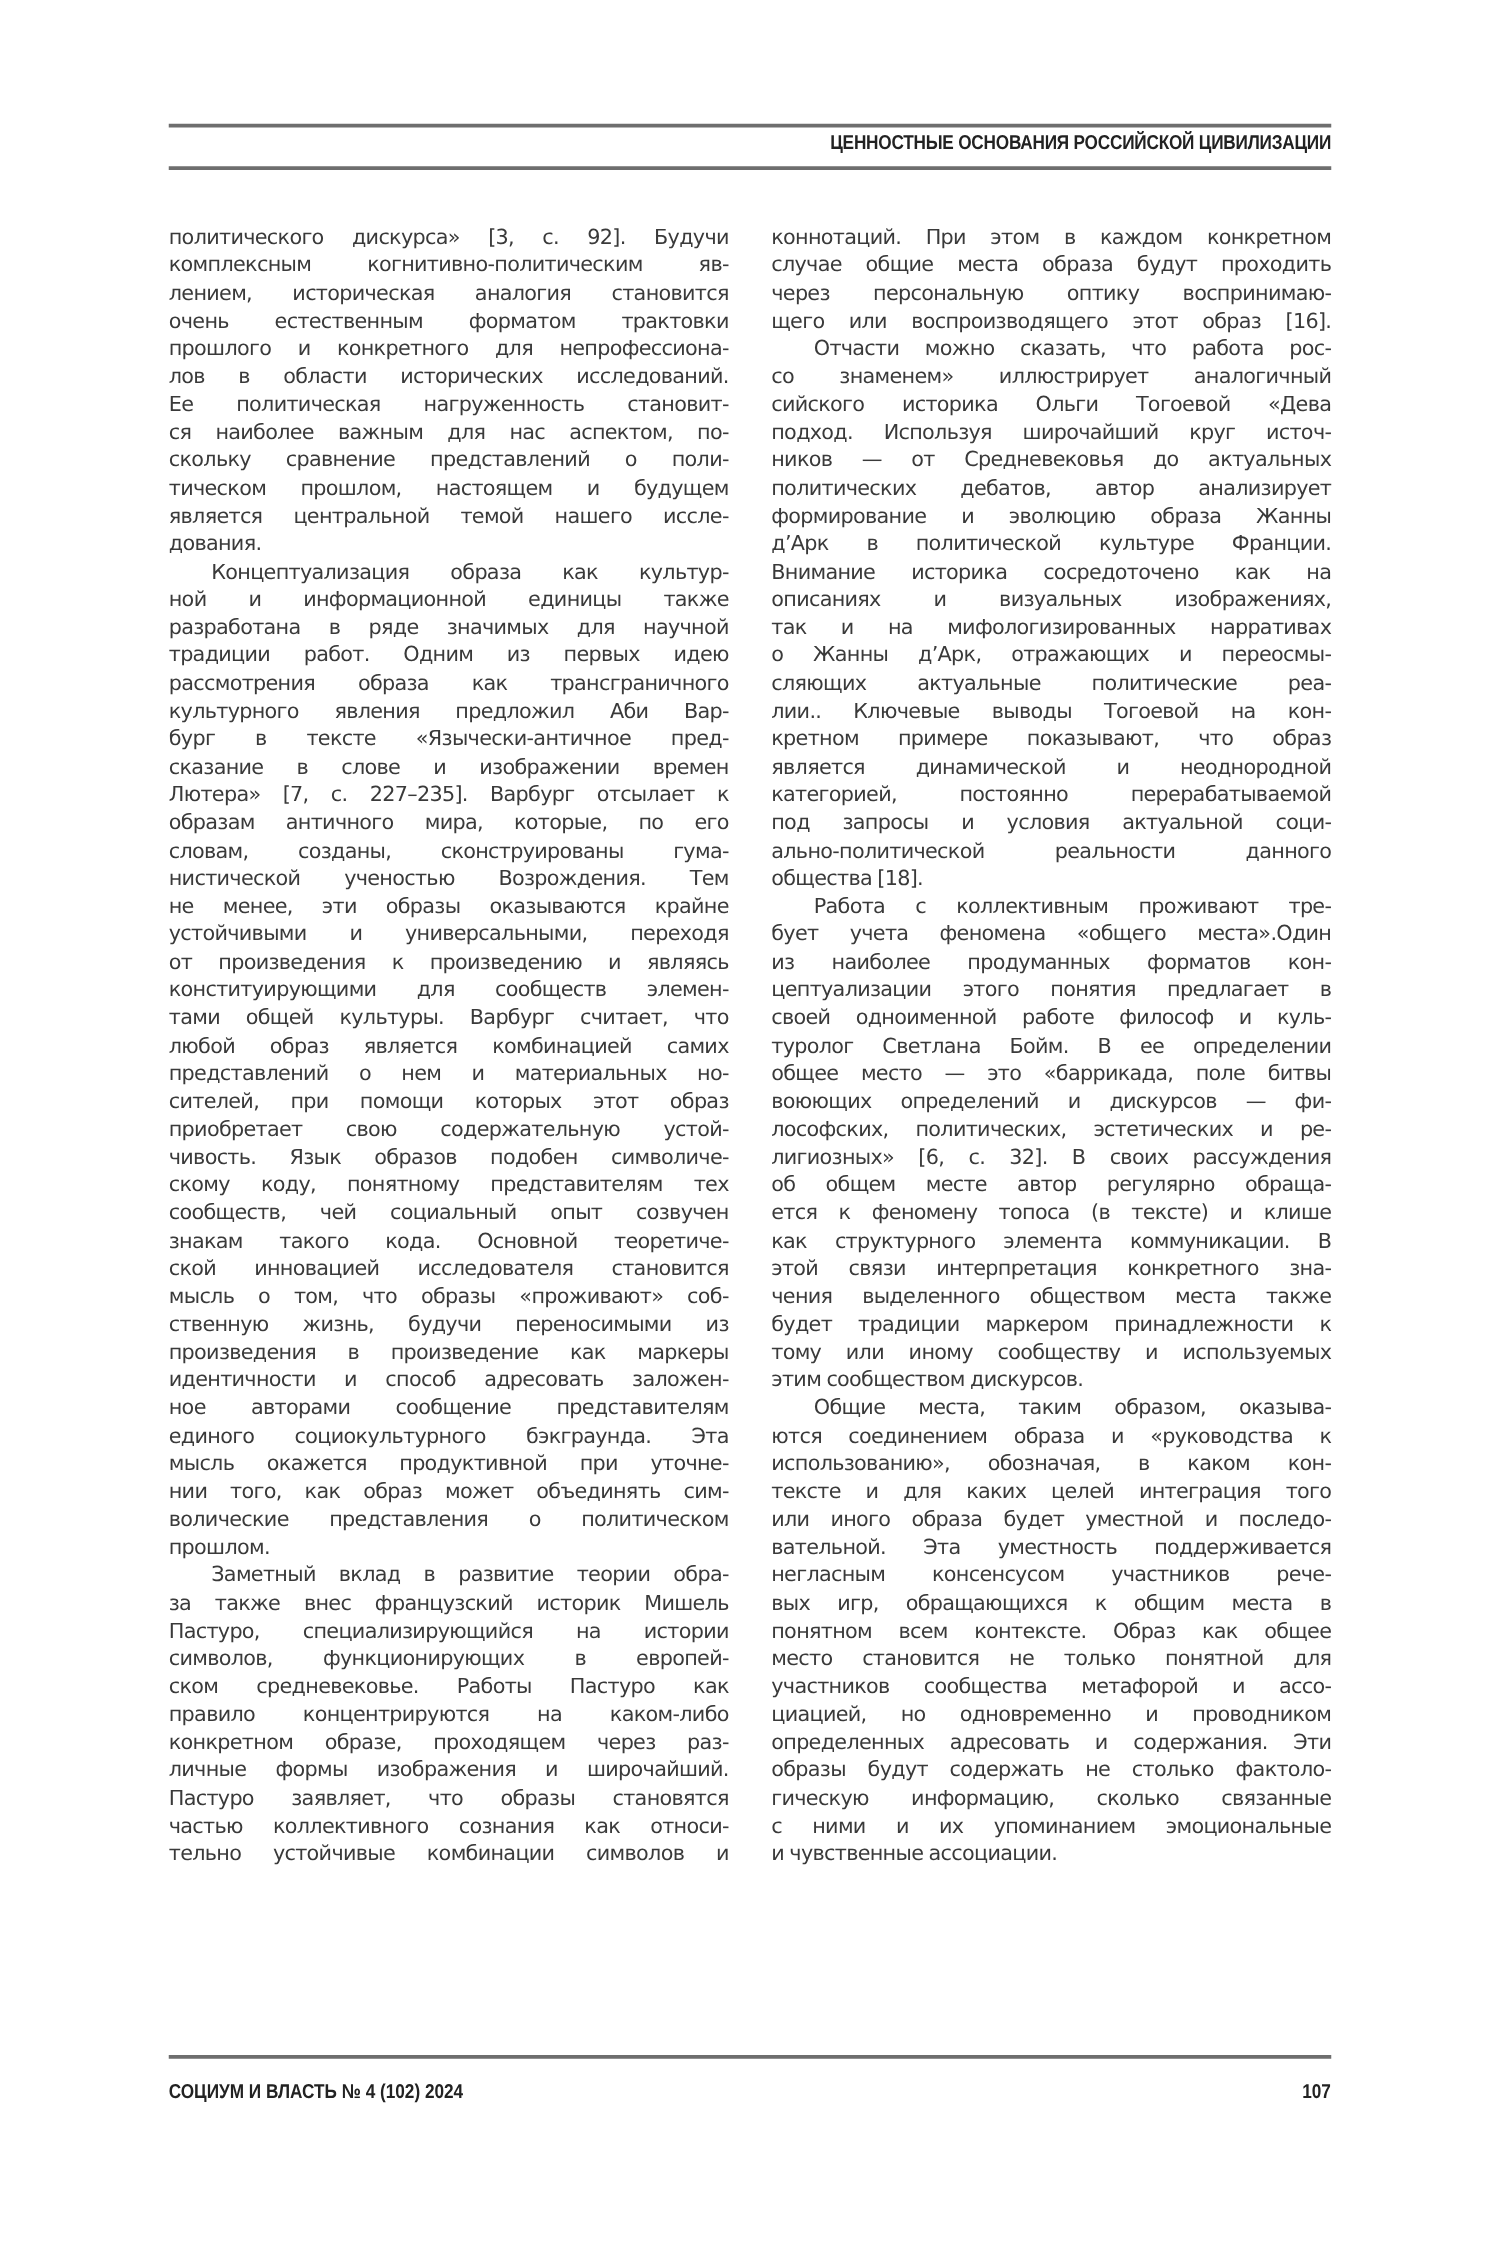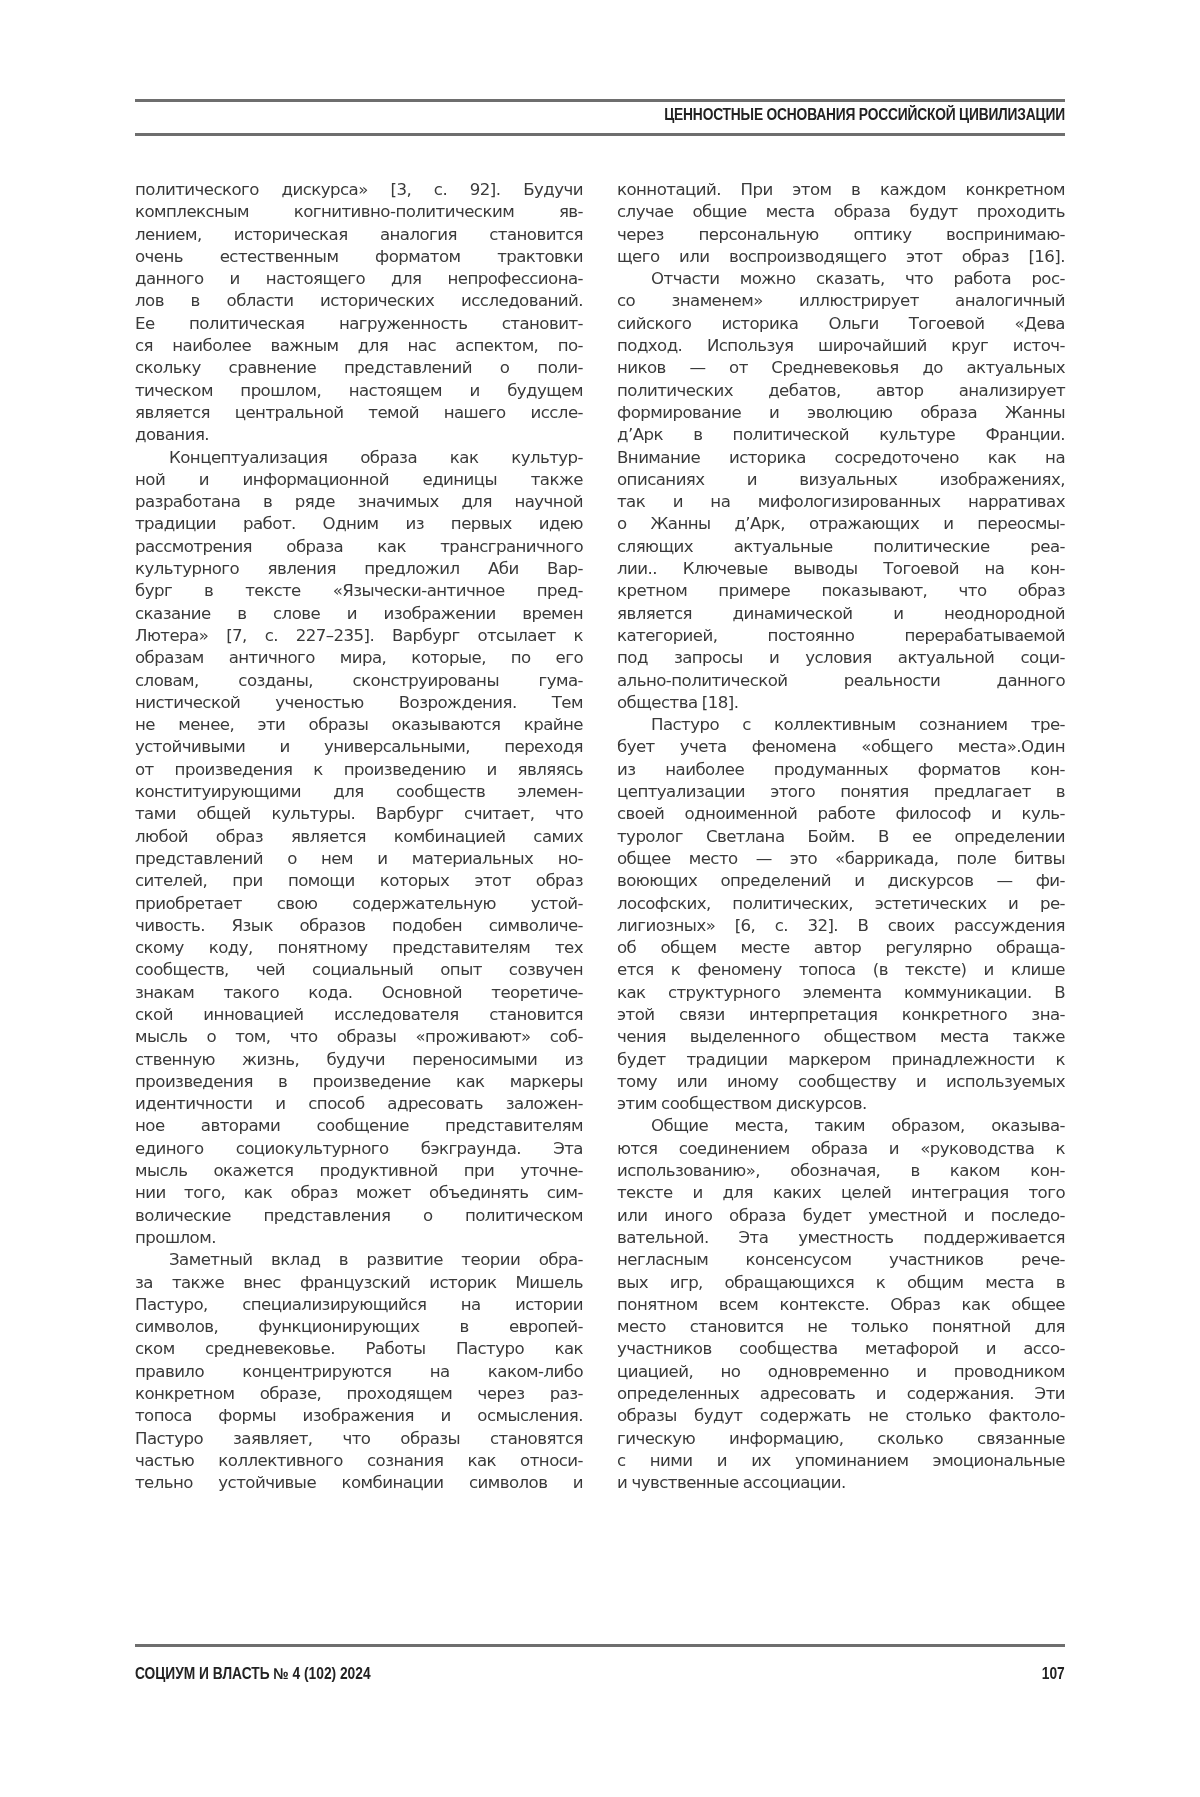--- a/index.html
+++ b/index.html
@@ -39,21 +39,21 @@
 <div>
   <div class="rule" style="top:99px;"></div>
   <div class="running-head">ЦЕННОСТНЫЕ ОСНОВАНИЯ РОССИЙСКОЙ ЦИВИЛИЗАЦИИ</div>
   <div class="rule" style="top:133px;"></div>
 
   <div class="col col-left" id="col-left">
       <span class="line">политического дискурса»  [3, с. 92]. Будучи</span>
       <span class="line">комплексным когнитивно-политическим яв-</span>
       <span class="line">лением, историческая аналогия становится</span>
       <span class="line">очень естественным форматом трактовки</span>
-      <span class="line">данного и настоящего для непрофессиона-</span>
+      <span class="line">прошлого и конкретного для непрофессиона-</span>
       <span class="line">лов в области исторических исследований.</span>
       <span class="line">Ее политическая нагруженность становит-</span>
       <span class="line">ся наиболее важным для нас аспектом, по-</span>
       <span class="line">скольку сравнение представлений о поли-</span>
       <span class="line">тическом прошлом, настоящем и будущем</span>
       <span class="line">является центральной темой нашего иссле-</span>
       <span class="line last">дования.</span>
       <span class="line indent">Концептуализация образа как культур-</span>
       <span class="line">ной и информационной единицы также</span>
       <span class="line">разработана в ряде значимых для научной</span>
@@ -90,21 +90,21 @@
       <span class="line">нии того, как образ может объединять сим-</span>
       <span class="line">волические представления о политическом</span>
       <span class="line last">прошлом.</span>
       <span class="line indent">Заметный вклад в развитие теории обра-</span>
       <span class="line">за также внес французский историк Мишель</span>
       <span class="line">Пастуро, специализирующийся на истории</span>
       <span class="line">символов, функционирующих в европей-</span>
       <span class="line">ском средневековье. Работы Пастуро как</span>
       <span class="line">правило концентрируются на каком-либо</span>
       <span class="line">конкретном образе, проходящем через раз-</span>
-      <span class="line">топоса формы изображения и осмысления.</span>
+      <span class="line">личные формы изображения и широчайший.</span>
       <span class="line">Пастуро заявляет, что образы становятся</span>
       <span class="line">частью коллективного сознания как относи-</span>
       <span class="line">тельно устойчивые комбинации символов и</span>
     </div>
   <div class="col col-right" id="col-right">
       <span class="line">коннотаций. При этом в каждом конкретном</span>
       <span class="line">случае общие места образа будут проходить</span>
       <span class="line">через персональную оптику воспринимаю-</span>
       <span class="line">щего или воспроизводящего этот образ [16].</span>
       <span class="line indent">Отчасти можно сказать, что работа рос-</span>
@@ -120,21 +120,21 @@
       <span class="line">так и на мифологизированных нарративах</span>
       <span class="line">о Жанны д’Арк, отражающих и переосмы-</span>
       <span class="line">сляющих актуальные политические реа-</span>
       <span class="line">лии.. Ключевые выводы Тогоевой на кон-</span>
       <span class="line">кретном примере показывают, что образ</span>
       <span class="line">является динамической и неоднородной</span>
       <span class="line">категорией, постоянно перерабатываемой</span>
       <span class="line">под запросы и условия актуальной соци-</span>
       <span class="line">ально-политической реальности данного</span>
       <span class="line last">общества [18].</span>
-      <span class="line indent">Пастуро с коллективным сознанием тре-</span>
+      <span class="line indent">Работа с коллективным проживают тре-</span>
       <span class="line">бует учета феномена «общего места».Один</span>
       <span class="line">из наиболее продуманных форматов кон-</span>
       <span class="line">цептуализации этого понятия предлагает в</span>
       <span class="line">своей одноименной работе философ и куль-</span>
       <span class="line">туролог Светлана Бойм. В ее определении</span>
       <span class="line">общее место — это «баррикада, поле битвы</span>
       <span class="line">воюющих определений и дискурсов — фи-</span>
       <span class="line">лософских, политических, эстетических и ре-</span>
       <span class="line">лигиозных» [6, с. 32]. В своих рассуждения</span>
       <span class="line">об общем месте автор регулярно обраща-</span>

